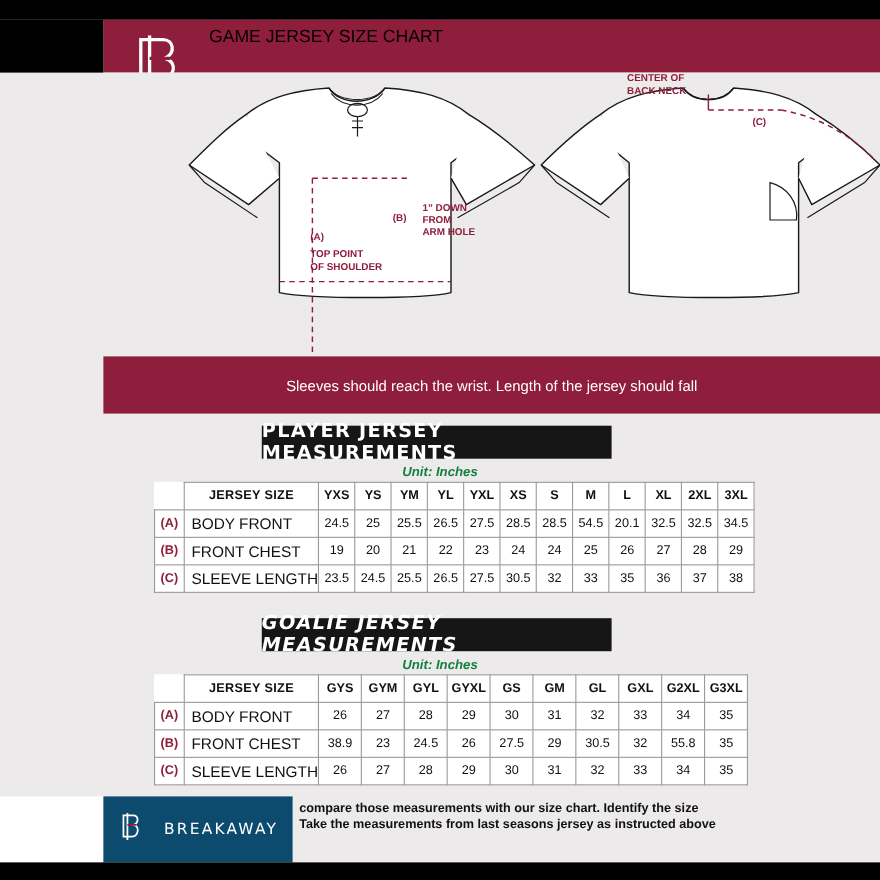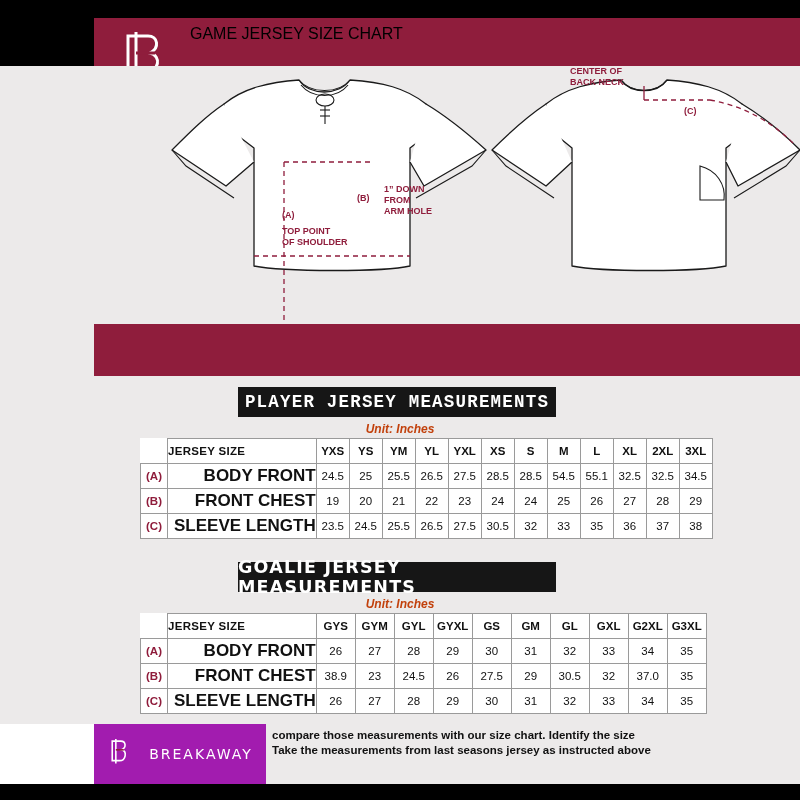--- a/index.html
+++ b/index.html
@@ -20,35 +20,35 @@
   .illus svg{display:block;}
 
   
   .band{position:absolute;left:94px;top:324px;width:706px;height:52px;background:#8f1d3c;
       color:#fff;display:flex;flex-direction:column;align-items:center;justify-content:center;
       text-align:center;font-size:13.5px;line-height:19px;}
 
   
   .sec-title{position:absolute;background:#161616;color:#fff;display:flex;align-items:center;justify-content:center;
       font-family:"DejaVu Sans",sans-serif;font-weight:bold;font-size:17.5px;letter-spacing:1.2px;}
-  .unit{position:absolute;width:100%;text-align:center;font-size:12px;font-weight:bold;font-style:italic;color:#c2410c;}
+  .unit{position:absolute;width:100%;text-align:center;font-size:12px;font-weight:bold;font-style:italic;color:#15803d;}
 
   
   table{position:absolute;border-collapse:collapse;background:#fff;font-size:11.5px;color:#111;}
   table td{border:1px solid #9a9a9a;padding:0;height:24px;text-align:center;white-space:nowrap;}
-  td.rowlabel{text-align:right;padding-left:6px;font-weight:bold;font-size:17px;}
+  td.rowlabel{text-align:left;padding-left:6px;font-weight:normal;font-size:14px;}
   td.hdr{font-weight:bold;}
-  td.hdrname{text-align:left;font-weight:bold;letter-spacing:.3px;}
+  td.hdrname{text-align:center;font-weight:bold;letter-spacing:.3px;}
   .tag{color:#8f1d3c;font-weight:bold;}
   .blank{border:none;background:transparent;}
 
   
   .footer{position:absolute;left:0;bottom:16px;width:800px;height:60px;background:#eceaea;}
   .footer .white{position:absolute;left:0;top:0;width:94px;height:60px;background:#fff;}
-  .footer .blackbox{position:absolute;left:94px;top:0;width:172px;height:60px;background:#a21caf;
+  .footer .blackbox{position:absolute;left:94px;top:0;width:172px;height:60px;background:#0c4a6e;
       display:flex;align-items:center;justify-content:center;gap:20px;}
   .footer .brand{color:#fff;font-size:14px;letter-spacing:2px;font-family:"DejaVu Sans",sans-serif;}
   .footer .note{position:absolute;left:272px;top:4px;width:520px;font-size:11.5px;font-weight:bold;
       line-height:15px;color:#111;}
 </style>
 </head>
 <body>
 
 <div class="page">
 
@@ -123,23 +123,24 @@
       </g>
       <g fill="#8f1d3c" font-size="9" font-weight="bold" font-family="Liberation Sans, sans-serif">
         <text x="476" y="8">CENTER OF</text>
         <text x="476" y="19">BACK NECK</text>
         <text x="590" y="48">(C)</text>
       </g>
     </svg>
   </div>
 
   <div class="band">
-  </div>
-
-  <div class="sec-title" style="left:238px;top:387px;width:318px;height:30px;font-family:Liberation Mono, monospace;">
+    <div>Sleeves should reach the wrist. Length of the jersey should fall</div>
+  </div>
+
+  <div class="sec-title" style="left:238px;top:387px;width:318px;height:30px;">
     <span>PLAYER JERSEY MEASUREMENTS</span>
   </div>
   <div class="unit" style="left:0;top:422px;">
     <span>Unit: Inches</span>
   </div>
 
   <table id="player-table" style="left:140px;top:438px;">
       <tbody>
         <tr>
           <td class="blank" style="width:26px"></td>
@@ -161,21 +162,21 @@
           <td class="tag" style="width:26px">(A)</td>
           <td class="rowlabel">BODY FRONT</td>
           <td>24.5</td>
           <td>25</td>
           <td>25.5</td>
           <td>26.5</td>
           <td>27.5</td>
           <td>28.5</td>
           <td>28.5</td>
           <td>54.5</td>
-          <td>55.1</td>
+          <td>20.1</td>
           <td>32.5</td>
           <td>32.5</td>
           <td>34.5</td>
         </tr>
         <tr>
           <td class="tag" style="width:26px">(B)</td>
           <td class="rowlabel">FRONT CHEST</td>
           <td>19</td>
           <td>20</td>
           <td>21</td>
@@ -201,21 +202,21 @@
           <td>32</td>
           <td>33</td>
           <td>35</td>
           <td>36</td>
           <td>37</td>
           <td>38</td>
         </tr>
       </tbody>
     </table>
 
-  <div class="sec-title" style="left:238px;top:562px;width:318px;height:30px;">
+  <div class="sec-title" style="left:238px;top:562px;width:318px;height:30px;font-style:italic;">
     <span>GOALIE JERSEY MEASUREMENTS</span>
   </div>
   <div class="unit" style="left:0;top:597px;">
     <span>Unit: Inches</span>
   </div>
 
   <table id="goalie-table" style="left:140px;top:613px;">
       <tbody>
         <tr>
           <td class="blank" style="width:26px"></td>
@@ -249,21 +250,21 @@
           <td class="tag" style="width:26px">(B)</td>
           <td class="rowlabel">FRONT CHEST</td>
           <td>38.9</td>
           <td>23</td>
           <td>24.5</td>
           <td>26</td>
           <td>27.5</td>
           <td>29</td>
           <td>30.5</td>
           <td>32</td>
-          <td>37.0</td>
+          <td>55.8</td>
           <td>35</td>
         </tr>
         <tr>
           <td class="tag" style="width:26px">(C)</td>
           <td class="rowlabel">SLEEVE LENGTH</td>
           <td>26</td>
           <td>27</td>
           <td>28</td>
           <td>29</td>
           <td>30</td>

